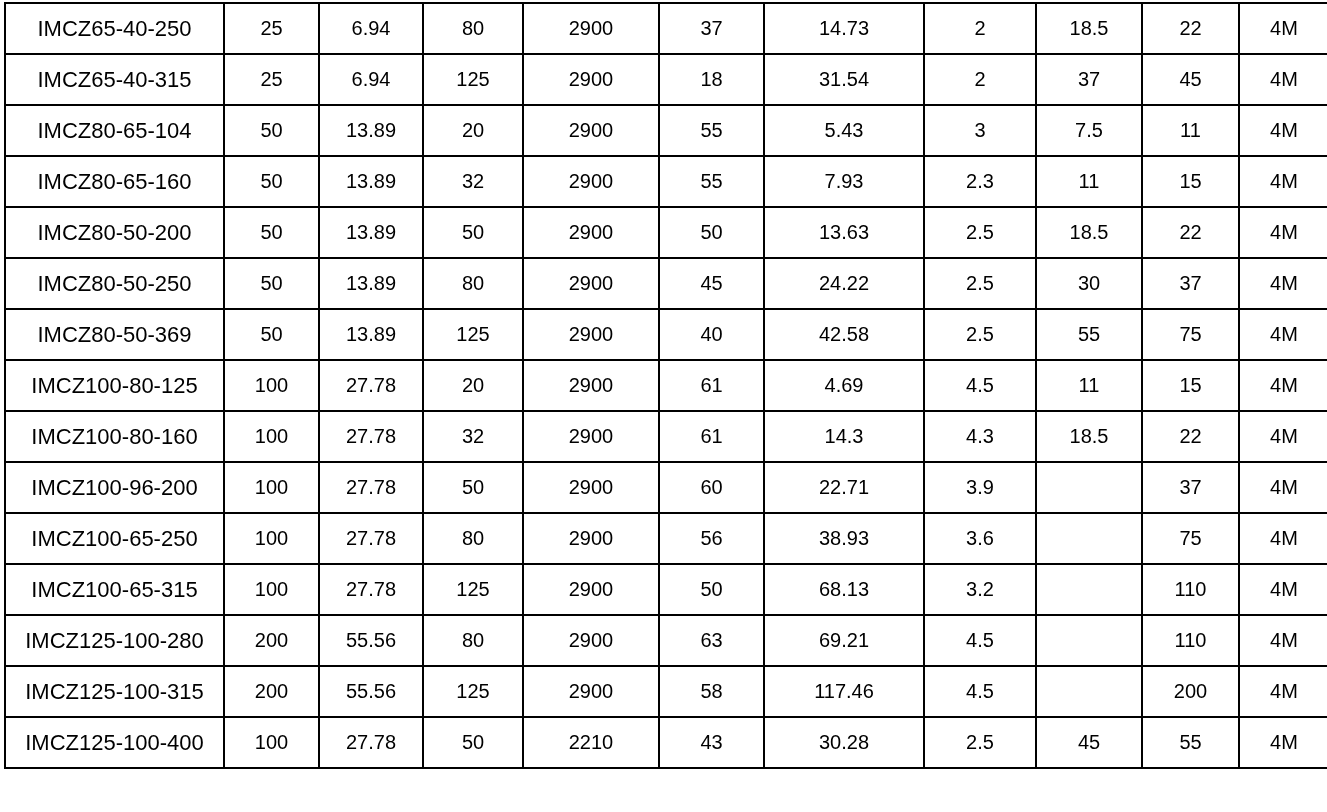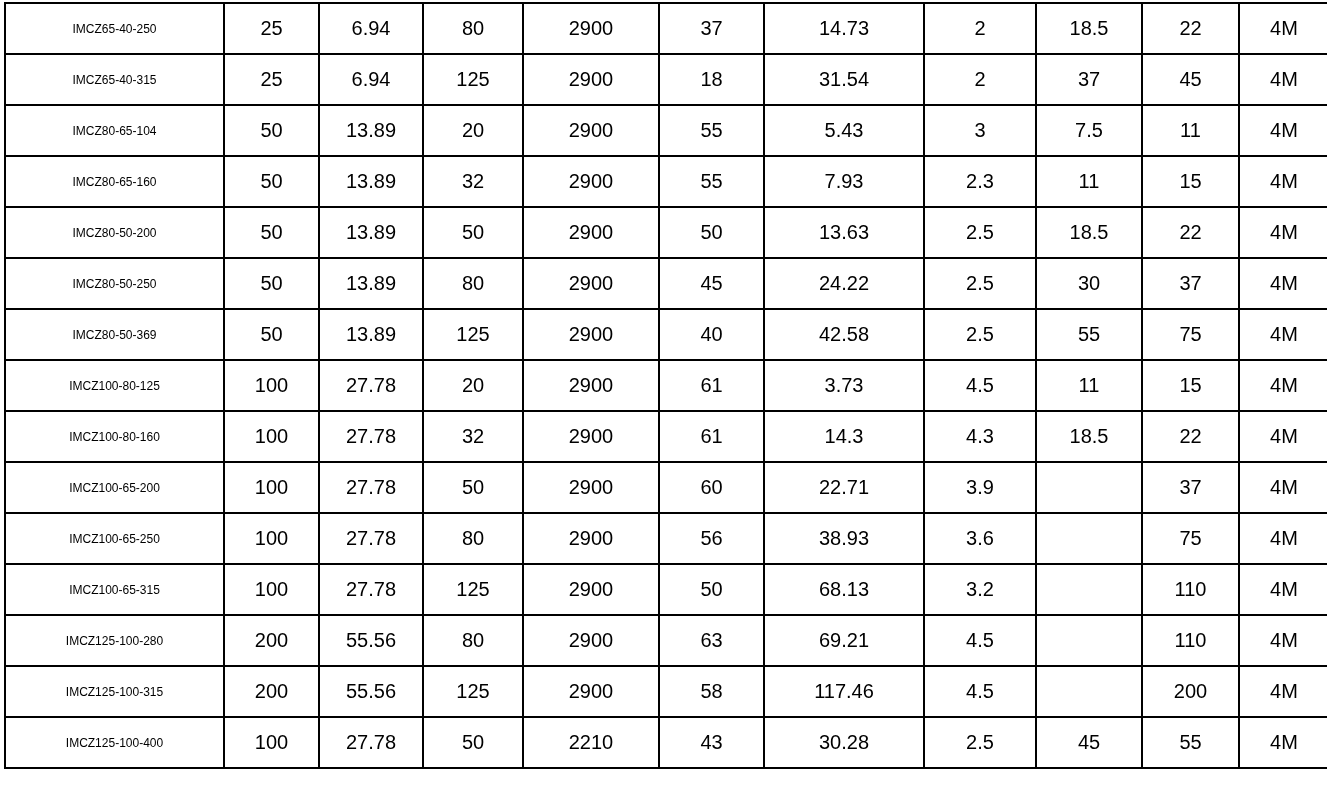--- a/index.html
+++ b/index.html
@@ -30,21 +30,21 @@
     height: 49px;
     text-align: center;
     vertical-align: middle;
     font-size: 20px;
     color: #000000;
     padding: 0 2px;
     overflow: hidden;
     white-space: nowrap;
   }
   table.spec td.model {
-    font-size: 12px;
+    font-size: 22px;
   }
   
   col.c0 { width: 219px; }
   col.c1 { width: 95px; }
   col.c2 { width: 104px; }
   col.c3 { width: 100px; }
   col.c4 { width: 136px; }
   col.c5 { width: 105px; }
   col.c6 { width: 160px; }
   col.c7 { width: 112px; }
@@ -162,41 +162,41 @@
           <td>75</td>
           <td>4M</td>
         </tr>
         <tr>
           <td class="model">IMCZ100-80-125</td>
           <td>100</td>
           <td>27.78</td>
           <td>20</td>
           <td>2900</td>
           <td>61</td>
-          <td>3.73</td>
+          <td>4.69</td>
           <td>4.5</td>
           <td>11</td>
           <td>15</td>
           <td>4M</td>
         </tr>
         <tr>
           <td class="model">IMCZ100-80-160</td>
           <td>100</td>
           <td>27.78</td>
           <td>32</td>
           <td>2900</td>
           <td>61</td>
           <td>14.3</td>
           <td>4.3</td>
           <td>18.5</td>
           <td>22</td>
           <td>4M</td>
         </tr>
         <tr>
-          <td class="model">IMCZ100-65-200</td>
+          <td class="model">IMCZ100-96-200</td>
           <td>100</td>
           <td>27.78</td>
           <td>50</td>
           <td>2900</td>
           <td>60</td>
           <td>22.71</td>
           <td>3.9</td>
           <td></td>
           <td>37</td>
           <td>4M</td>

